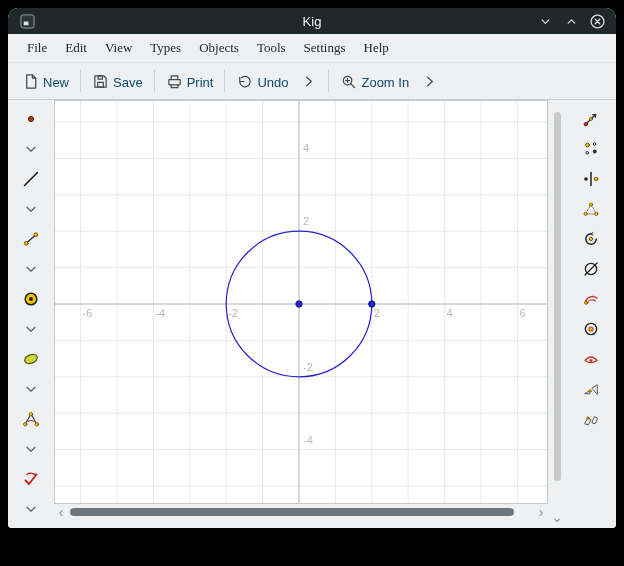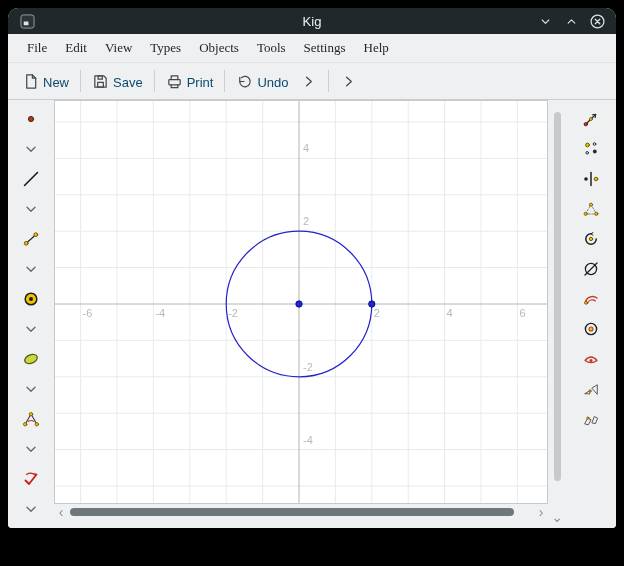--- a/index.html
+++ b/index.html
@@ -126,20 +126,30 @@
           <span class="tb-label">Undo</span>
         </button>
         <button class="tb-btn">
           <span class="icon">
             <svg width="17" height="17" viewBox="0 0 18 18" fill="none" stroke="#41484b" stroke-width="1.3" stroke-linecap="round" stroke-linejoin="round">
               <path d="M7 4.5 L12 9 L7 13.5"></path>
             </svg>
           </span>
         </button>
         <span class="tb-sep"></span>
+        <button class="tb-btn">
+          <span class="icon">
+            <svg width="17" height="17" viewBox="0 0 18 18" fill="none" stroke="#41484b" stroke-width="1.3" stroke-linecap="round" stroke-linejoin="round">
+              <circle cx="8" cy="8" r="4.5"></circle>
+              <path d="M11.4 11.4 L15.5 15.5"></path>
+              <path d="M8 6 v4 M6 8 h4"></path>
+            </svg>
+          </span>
+          <span class="tb-label">Zoom In</span>
+        </button>
         <button class="tb-btn">
           <span class="icon">
             <svg width="17" height="17" viewBox="0 0 18 18" fill="none" stroke="#41484b" stroke-width="1.3" stroke-linecap="round" stroke-linejoin="round">
               <path d="M7 4.5 L12 9 L7 13.5"></path>
             </svg>
           </span>
         </button>
       </div>
 
     <div class="main">

